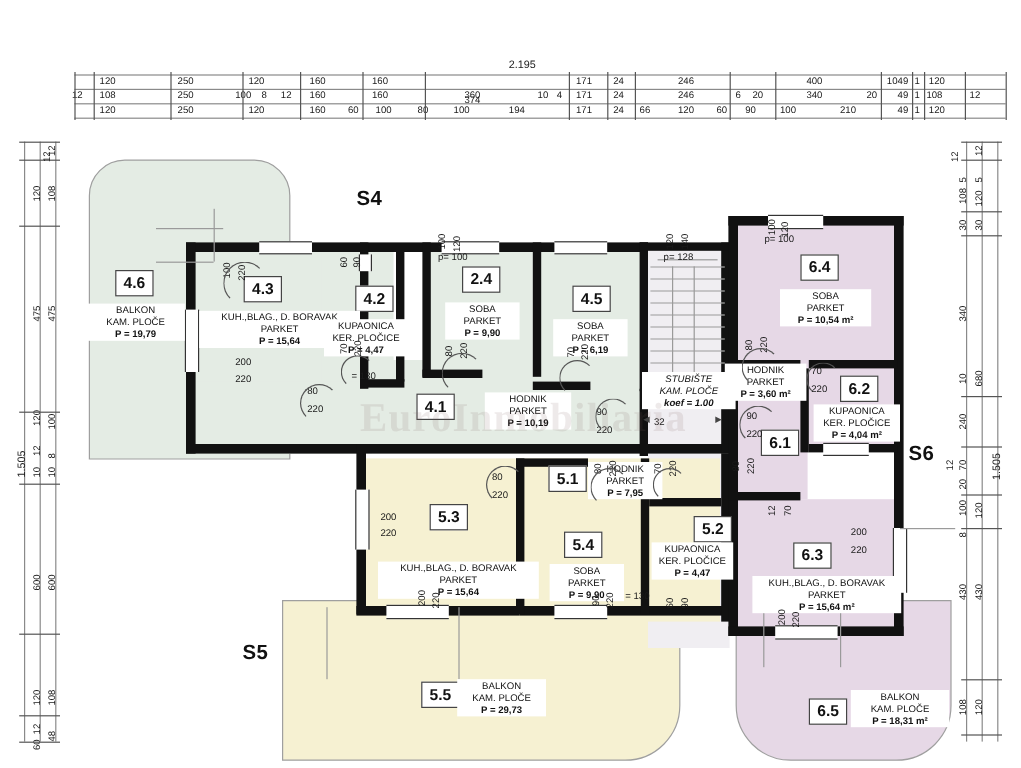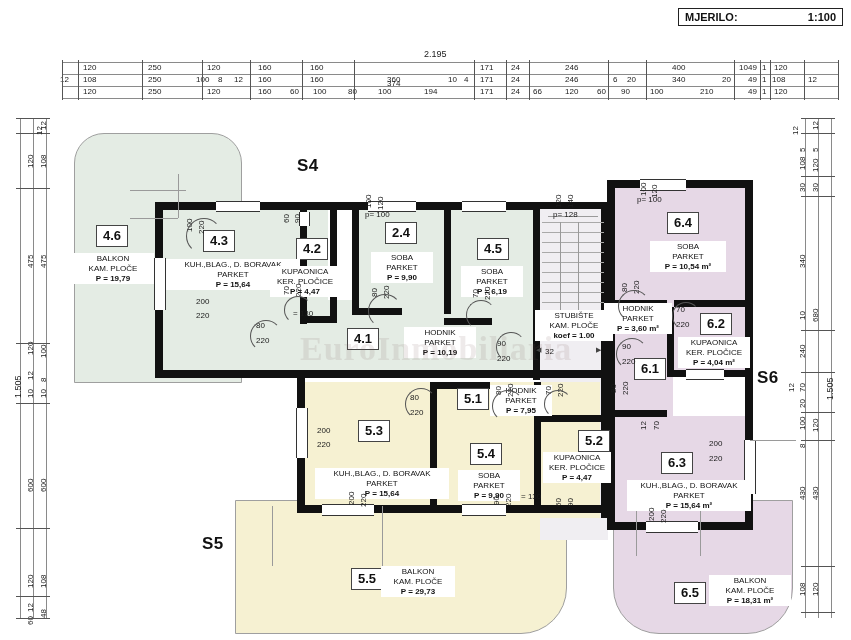--- a/index.html
+++ b/index.html
@@ -66,24 +66,20 @@
 
   .stair-line{position:absolute;background:#a9a9a9;height:1px;}
   .arrow{position:absolute;font-size:7px;color:#444;}
 </style>
 </head>
 <body>
 
 <div id="plan">
 
   <div class="titleblock">
-    <div class="tb-sub">
-      <div class="lbl">MJERILO:</div>
-      <div class="val">1:100</div>
-    </div>
   </div>
 
   <div>
 
     <div class="dnum big" style="left:424px;top:50px;">2.195</div>
     <div class="dline h" style="left:62px;top:62px;width:776px;"></div>
     <div class="dline h" style="left:62px;top:74px;width:776px;"></div>
     <div class="dline h" style="left:62px;top:86px;width:776px;"></div>
     <div class="dline h" style="left:62px;top:98px;width:776px;"></div>
 
@@ -453,21 +449,21 @@
     <div>PARKET</div>
     <b>P = 15,64 m²</b>
   </div>
 
   <div class="rtxt" style="left:709px;top:575px;width:76px;">
     <div>BALKON</div>
     <div>KAM. PLOČE</div>
     <b>P = 18,31 m²</b>
   </div>
 
-  <div class="rtxt" style="left:535px;top:310px;width:72px;">
+  <div class="rtxt" style="left:535px;top:310px;width:72px;font-style:italic;">
     <div>STUBIŠTE</div>
     <div>KAM. PLOČE</div>
     <b>koef = 1.00</b>
   </div>
 
   <div class="dnum" style="left:365px;top:211px;">p= 100</div>
   <div class="dnum" style="left:553px;top:211px;">p= 128</div>
   <div class="dnum" style="left:637px;top:196px;">p= 100</div>
   <div class="dnum" style="left:293px;top:310px;">= 130</div>
   <div class="dnum" style="left:521px;top:493px;">= 130</div>

